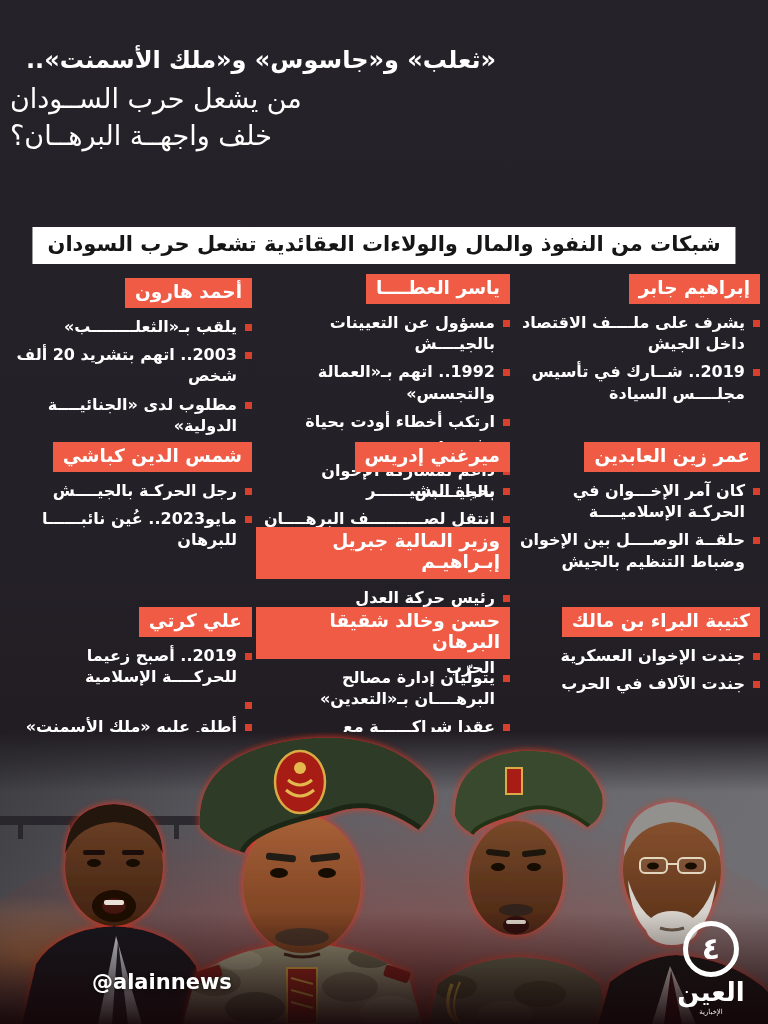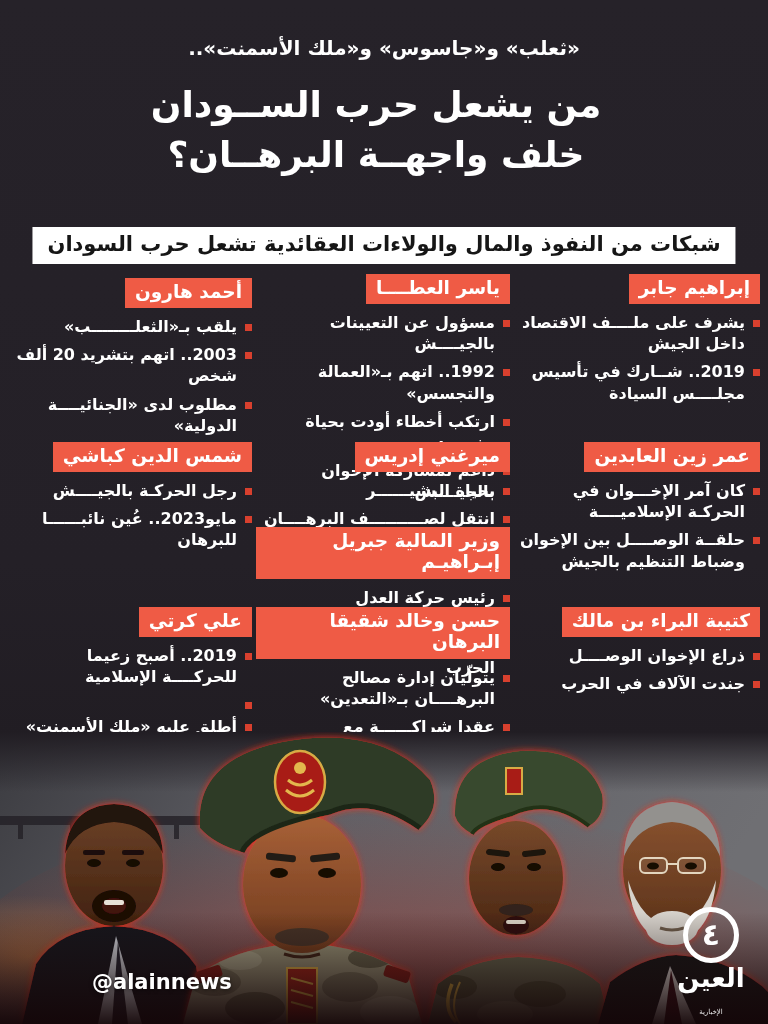--- a/index.html
+++ b/index.html
@@ -2,24 +2,24 @@
 <html lang="ar" dir="rtl"><head>
 <meta charset="utf-8">
 <style>
   html,body{margin:0;padding:0;background:#111;}
   .canvas{
     position:relative;width:768px;height:1024px;overflow:hidden;
     background:linear-gradient(180deg,#262229 0%,#242027 55%,#211d23 72%);
     font-family:"DejaVu Sans",sans-serif;color:#fff;direction:rtl;
   }
   
-  .kicker{position:absolute;top:36px;right:26px;left:26px;text-align:center;
-    font-size:20px;font-weight:bold;letter-spacing:0;}
-  .big-title{position:absolute;top:80px;right:26px;left:10px;text-align:center;
-    font-size:36px;line-height:1.38;font-weight:bold;}
+  .kicker{position:absolute;top:46px;right:26px;left:26px;text-align:left;
+    font-size:24px;font-weight:bold;letter-spacing:0;}
+  .big-title{position:absolute;top:80px;right:26px;left:10px;text-align:left;
+    font-size:27px;line-height:1.38;font-weight:normal;}
   .subtitle-bar{position:absolute;top:227px;left:50%;transform:translateX(-50%);
     background:#ffffff;color:#161616;font-size:21px;font-weight:bold;
     padding:5px 15px 8px;white-space:nowrap;}
   
   .profiles{position:absolute;top:270px;right:0;left:0;height:465px;}
   .sec{position:absolute;}
   .col-r{right:8px;width:246px;}
   .col-m{right:258px;width:254px;}
   .col-l{right:516px;width:244px;}
   .badge{display:inline-block;background:#ef5b45;color:#fff;font-weight:bold;
@@ -31,21 +31,21 @@
   .photo{position:absolute;top:732px;right:0;left:0;height:292px;}
   .photo svg{display:block;}
   .brand{position:absolute;bottom:6px;left:0;right:0;height:100px;direction:ltr;}
   .handle{position:absolute;left:92px;bottom:24px;color:#fff;font-weight:bold;
     font-size:21px;direction:ltr;text-shadow:0 1px 4px rgba(0,0,0,.6);}
   .logo{position:absolute;right:18px;bottom:2px;width:78px;text-align:center;}
   .logo-ring{width:46px;height:46px;border:5px solid #fff;border-radius:50%;
     margin:0 auto;display:flex;align-items:center;justify-content:center;
     font-size:30px;font-weight:bold;color:#fff;line-height:1;}
   .logo-word{font-size:26px;font-weight:bold;color:#fff;margin-top:2px;line-height:1;}
-  .logo-sub{font-size:7px;color:#e8e8e8;margin-top:18px;line-height:1;text-align:center;}
+  .logo-sub{font-size:7px;color:#e8e8e8;margin-top:4px;line-height:1;text-align:center;}
 </style>
 </head>
 <body>
 
 <div class="canvas">
 
   <div class="kicker">«ثعلب» و«جاسوس» و«ملك الأسمنت»..</div>
   <div class="big-title"><span>من يشعل حرب الســودان</span><br>
     <span>خلف واجهــة البرهــان؟</span>
   </div>
@@ -74,21 +74,21 @@
       <div class="bullet">
           <span class="sq"></span>
           <span class="txt">حلقــة الوصــــل بين الإخوان وضباط التنظيم بالجيش</span>
         </div>
     </div>
 
     <div class="sec col-r" style="top:337px">
       <span class="badge">كتيبة البراء بن مالك</span>
       <div class="bullet">
           <span class="sq"></span>
-          <span class="txt">ذراع الإخوان الوصــــل</span>
+          <span class="txt">جندت الإخوان العسكرية</span>
         </div>
       <div class="bullet">
           <span class="sq"></span>
           <span class="txt">جندت الآلاف في الحرب</span>
         </div>
     </div>
 
     <div class="sec col-m" style="top:4px">
       <span class="badge">ياسر العطــــا</span>
       <div class="bullet">

